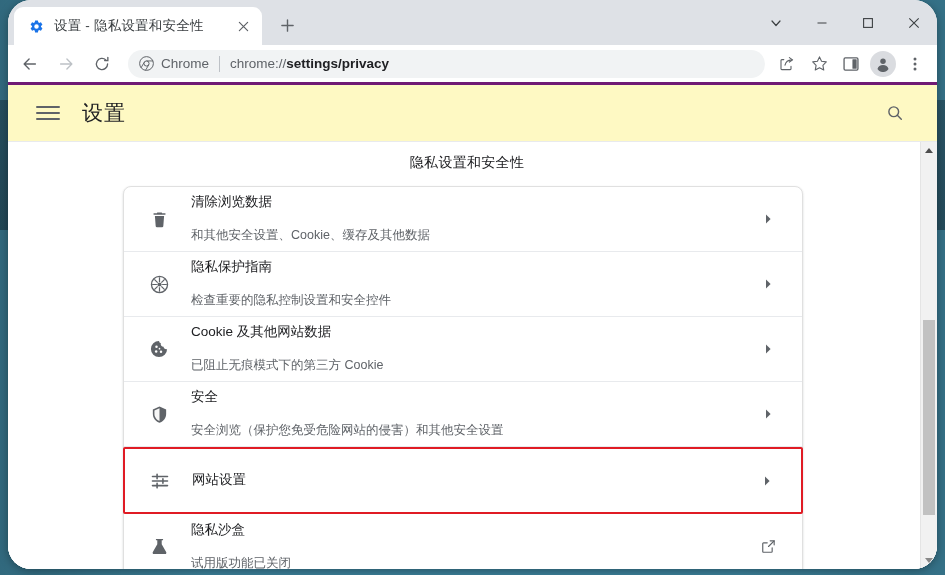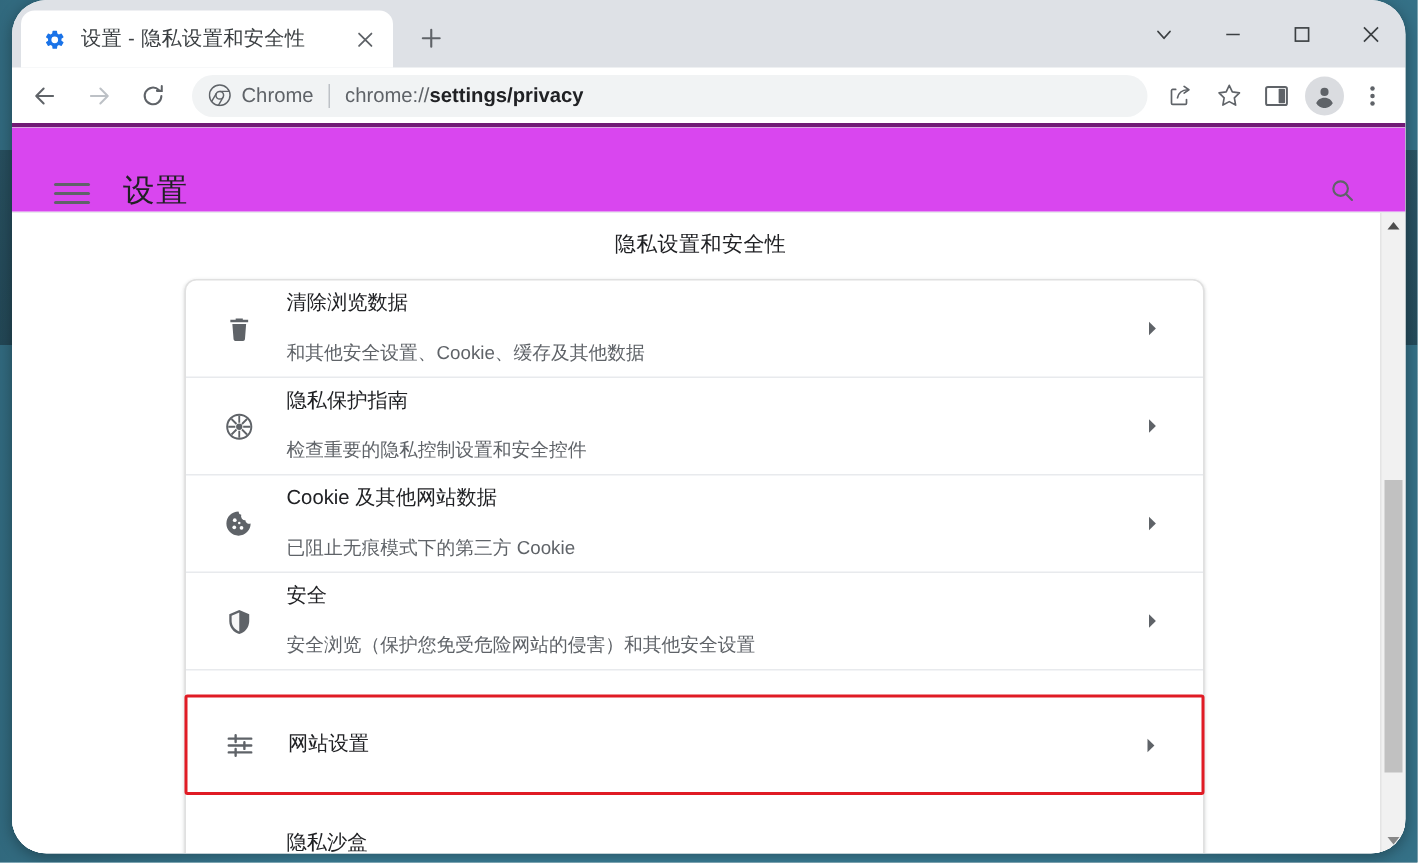--- a/index.html
+++ b/index.html
@@ -203,23 +203,23 @@
     display: flex;
     flex-direction: column;
     background: #ffffff;
     position: relative;
     overflow: hidden;
   }
 
   #settings-header {
     height: 56px;
     flex: 0 0 56px;
-    background: #d946ef;
-    display: flex;
-    align-items: flex-end;
+    background: #fef9c3;
+    display: flex;
+    align-items: center;
     padding: 0 16px 0 28px;
     position: relative;
     z-index: 3;
   }
 
   #hamburger-icon {
     width: 24px; height: 24px;
     flex: 0 0 24px;
     display: flex; flex-direction: column; justify-content: center;
     gap: 4px;
@@ -293,21 +293,21 @@
     height: 65px;
     padding: 0 22px 0 20px;
     border-bottom: 1px solid #e8eaed;
     position: relative;
   }
   .settings-row:last-child { border-bottom: none; }
 
   .settings-row.highlighted {
     border: 2px solid #e01b24;
     border-radius: 2px;
-    margin: 16px -1px;
+    margin: 0 -1px;
     height: 67px;
     z-index: 2;
   }
 
   .row-icon {
     width: 30px;
     flex: 0 0 30px;
     display: flex;
     align-items: center;
     justify-content: center;

